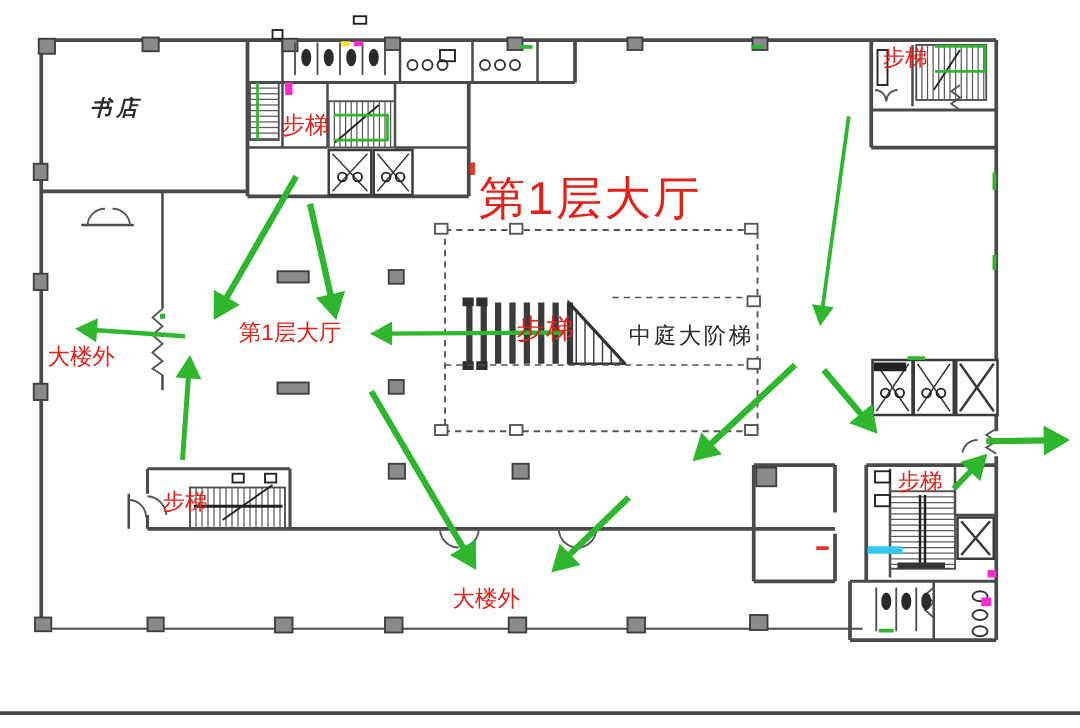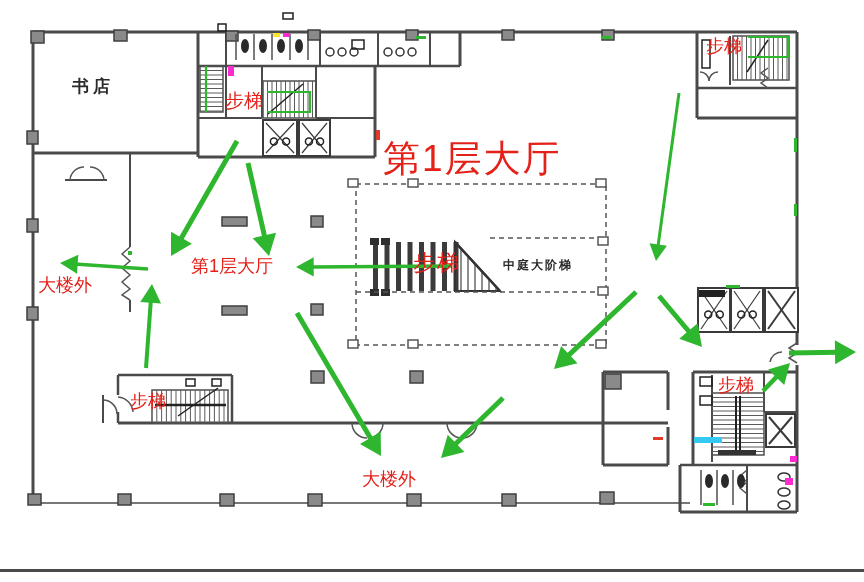--- a/index.html
+++ b/index.html
@@ -350,29 +350,29 @@
         </g>
         <g>
           <line x1="763" y1="391" x2="778.2691088571265" y2="375.1653685926096" stroke="#2eb62e" stroke-width="4.5"></line>
           <polygon points="790,363 768.1244460366621,369.55058308832827 784.2489582540856,385.09921986941504" fill="#2eb62e"></polygon>
         </g>
       </g>
   </svg>
 
   <div class="lbl red" style="left: 383px; top: 140px; font-size: 37px; letter-spacing: 2px; color: rgb(227, 33, 25);">第1层大厅</div>
 
-  <div class="lbl dark" style="left:72px;top:78px;font-size:17px;letter-spacing:4px;font-weight:600;">书店</div>
+  <div class="lbl dark" style="left:72px;top:78px;font-size:17px;letter-spacing:4px;font-weight:600;font-style:italic;">书店</div>
 
   <div class="lbl red" style="left: 225px; top: 91px; font-size: 19px; color: rgb(227, 33, 25);">步梯</div>
 
   <div class="lbl red" style="left: 706px; top: 37px; font-size: 18px; color: rgb(227, 33, 25);">步梯</div>
 
   <div class="lbl red" style="left: 413px; top: 252px; font-size: 22px; letter-spacing: 2px; color: rgb(227, 33, 25);">步梯</div>
 
-  <div class="lbl dark" style="left:503px;top:259px;font-size:12px;letter-spacing:2px;font-weight:700;">中庭大阶梯</div>
+  <div class="lbl dark" style="left:503px;top:259px;font-size:18px;letter-spacing:2px;font-weight:400;">中庭大阶梯</div>
 
   <div class="lbl red" style="left: 191px; top: 257px; font-size: 18px; color: rgb(227, 33, 25);">第1层大厅</div>
 
   <div class="lbl red" style="left: 38px; top: 276px; font-size: 18px; color: rgb(227, 33, 25);">大楼外</div>
 
   <div class="lbl red" style="left: 130px; top: 392px; font-size: 18px; color: rgb(227, 33, 25);">步梯</div>
 
   <div class="lbl red" style="left: 362px; top: 470px; font-size: 18px; color: rgb(227, 33, 25);">大楼外</div>
 
   <div class="lbl red" style="left: 718px; top: 376px; font-size: 18px; color: rgb(227, 33, 25);">步梯</div>

